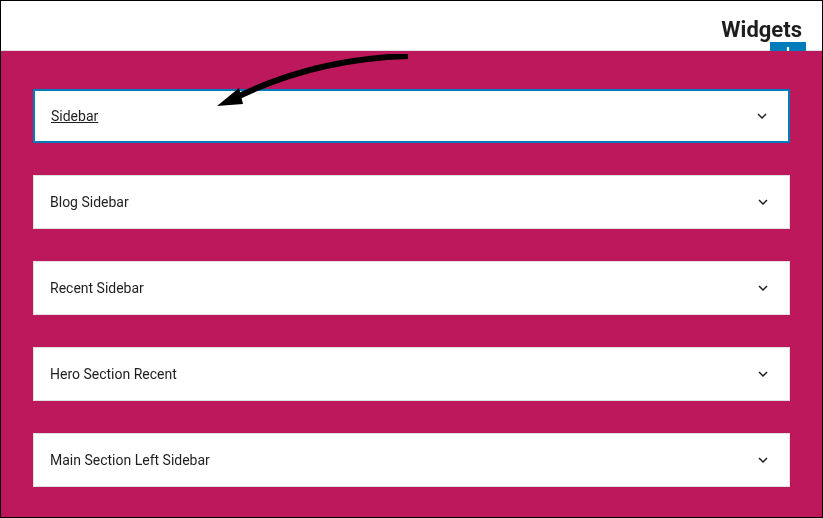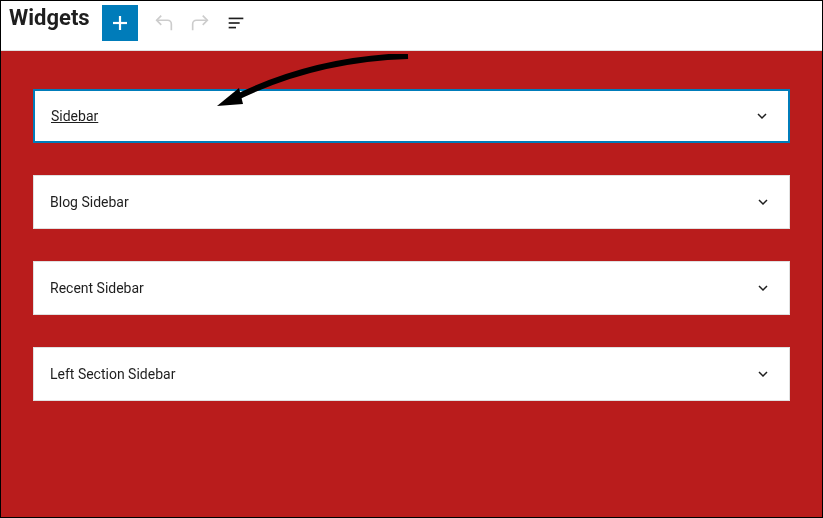--- a/index.html
+++ b/index.html
@@ -7,24 +7,25 @@
       font-family: -apple-system, BlinkMacSystemFont, "Segoe UI", Roboto, sans-serif;
       background: #fff;
       width: 823px;
       height: 518px;
       overflow: hidden;
       border: 1px solid #000;
     }
     .toolbar {
       height: 50px;
       display: flex;
-      align-items: flex-start;
-      padding: 4px 8px;
+      align-items: flex-end;
+      padding: 16px 8px;
       background: #fff;
       border-bottom: 1px solid #e0e0e0;
+      flex-direction: column;
     }
     .page-title {
       font-size: 22px;
       font-weight: 700;
       color: #1e1e1e;
       margin-right: 12px;
     }
     .btn-add {
       width: 36px;
       height: 36px;
@@ -45,21 +46,21 @@
       border: none;
       display: flex;
       align-items: center;
       justify-content: center;
       cursor: pointer;
       color: #1e1e1e;
       padding: 0;
     }
     .toolbar-icon-btn.disabled { color: #ccc; cursor: default; }
     .content {
-      background: #b91c1c;
+      background: #be185d;
       padding: 38px 32px 15px 32px;
       height: calc(100% - 50px);
       overflow: hidden;
       position: relative;
     }
     .panel {
       background: #fff;
       border: 1px solid #e0e0e0;
       height: 54px;
       display: flex;
@@ -153,22 +154,30 @@
   <div class="panel">
     <span class="panel-label">Recent Sidebar</span>
     <span class="chevron">
       <svg width="16" height="16" viewBox="0 0 24 24" fill="none" stroke="#1e1e1e" stroke-width="2.2">
           <polyline points="6 9 12 15 18 9"></polyline>
         </svg>
     </span>
   </div>
 
   <div class="panel">
-    <span class="panel-label">Left Section Sidebar</span>
+    <span class="panel-label">Hero Section Recent</span>
     <span class="chevron">
       <svg width="16" height="16" viewBox="0 0 24 24" fill="none" stroke="#1e1e1e" stroke-width="2.2">
           <polyline points="6 9 12 15 18 9"></polyline>
         </svg>
     </span>
   </div>
 
+  <div class="panel">
+    <span class="panel-label">Main Section Left Sidebar</span>
+    <span class="chevron">
+      <svg width="16" height="16" viewBox="0 0 24 24" fill="none" stroke="#1e1e1e" stroke-width="2.2">
+          <polyline points="6 9 12 15 18 9"></polyline>
+        </svg>
+    </span>
+  </div>
 
 </div>
 
 </body></html>

